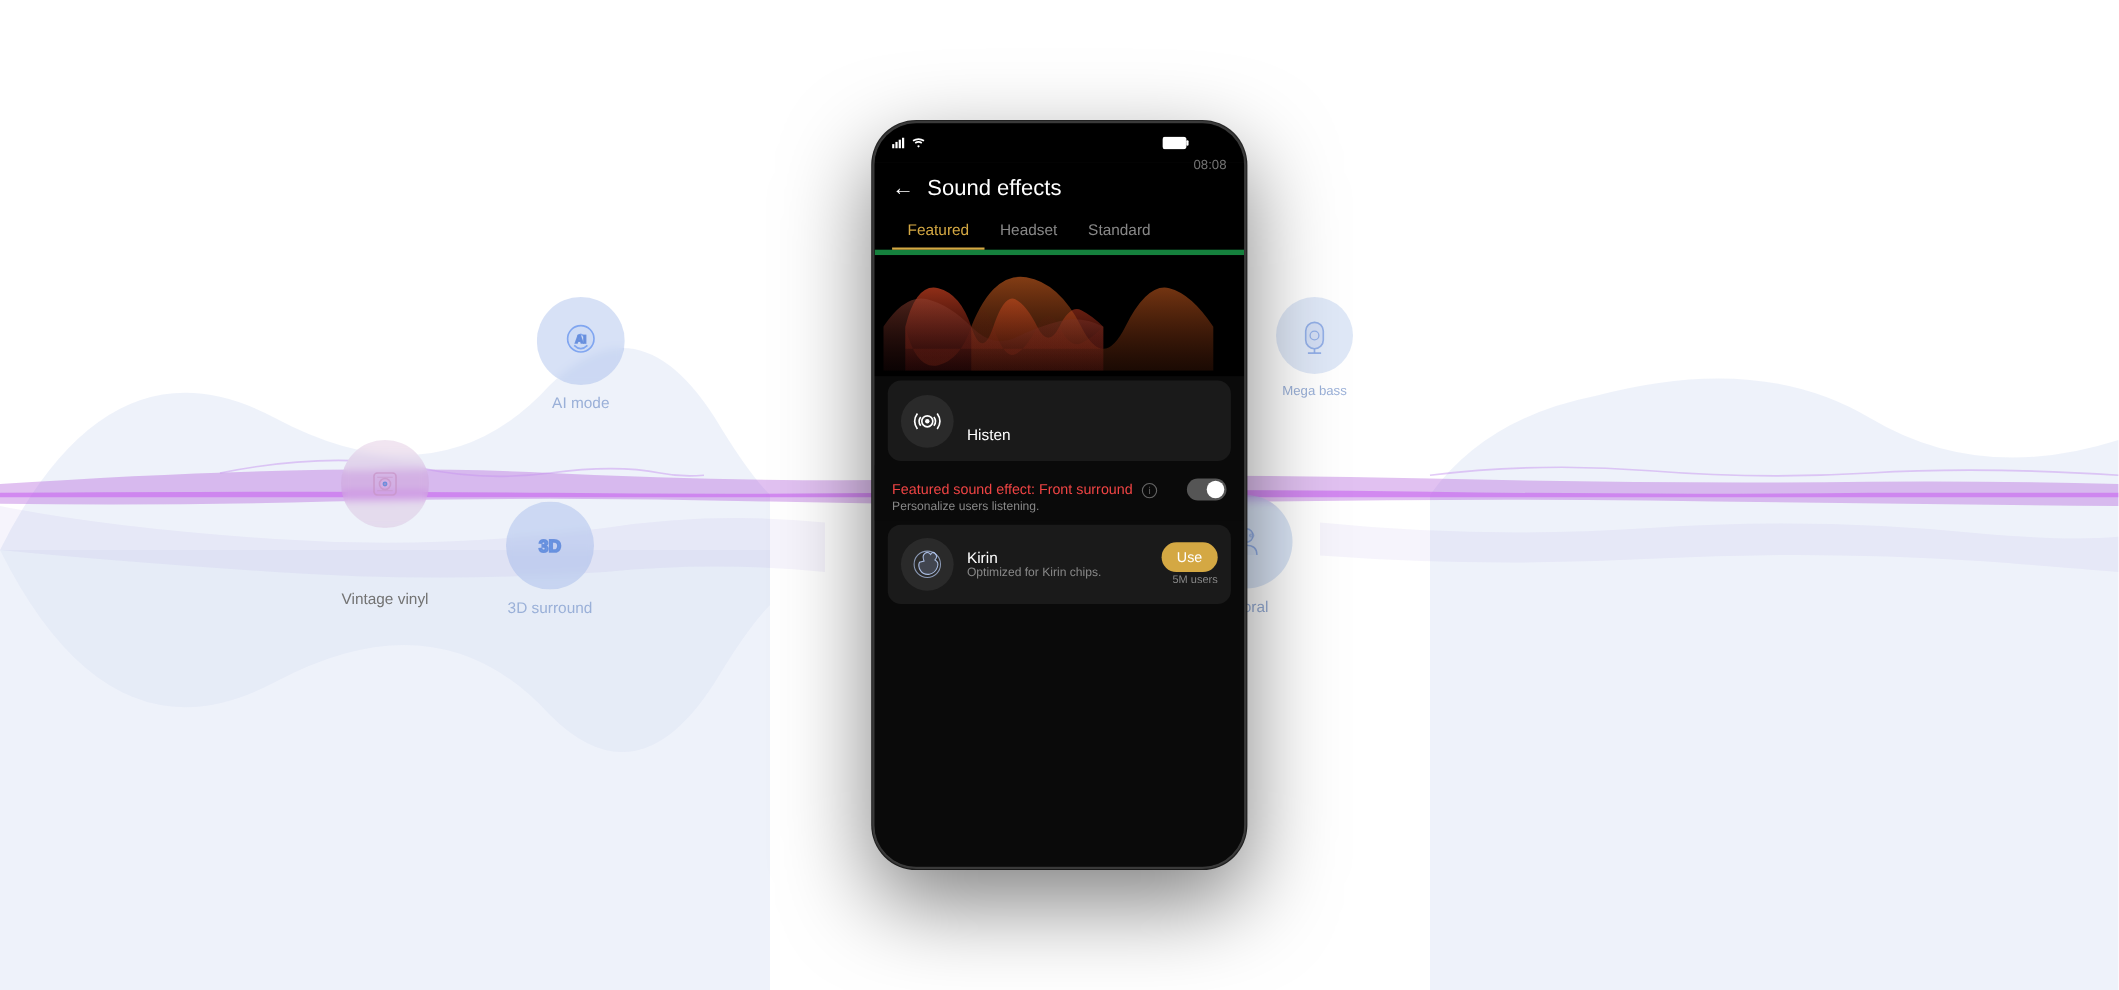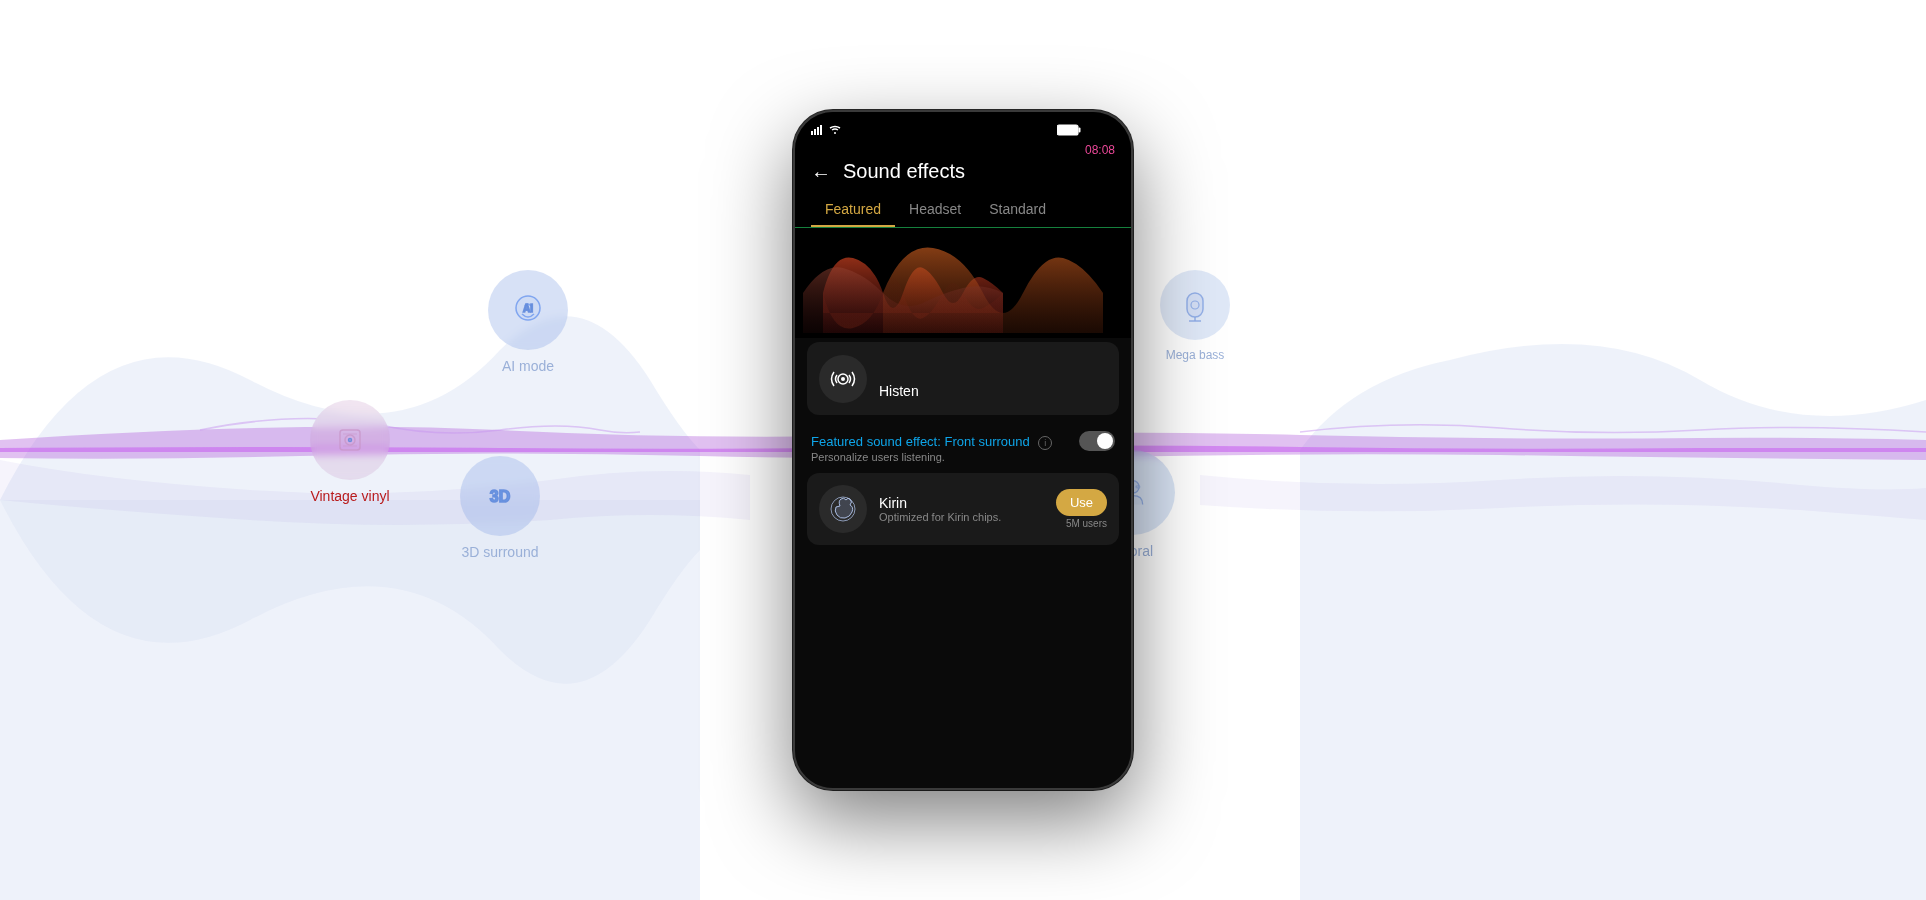--- a/index.html
+++ b/index.html
@@ -90,21 +90,21 @@
     }
     .notch-right {
       display: flex;
       align-items: center;
       gap: 4px;
       font-size: 10px;
       color: #fff;
     }
     .status-time {
       font-size: 12px;
-      color: #ec4899;
+      color: #737373;
       font-weight: 500;
       margin-top: 40px;
     }
 
     
     .screen {
       background: #0a0a0a;
       height: calc(100% - 36px);
       overflow: hidden;
     }
@@ -126,21 +126,21 @@
       color: #fff;
       font-size: 20px;
       font-weight: 500;
     }
 
     
     .tabs {
       display: flex;
       background: #000;
       padding: 0 16px;
-      border-bottom: 1px solid #15803d;
+      border-bottom: 5px solid #15803d;
     }
     .tab {
       padding: 10px 14px;
       font-size: 14px;
       color: #888;
       cursor: pointer;
       position: relative;
     }
     .tab.active {
       color: #d4a843;
@@ -218,21 +218,21 @@
       font-size: 11px;
       line-height: 1.4;
     }
 
     
     .featured-section {
       padding: 12px 16px 6px;
       background: #0a0a0a;
     }
     .featured-label {
-      color: #0ea5e9;
+      color: #ef4444;
       font-size: 13px;
     }
     .featured-sub {
       color: #888;
       font-size: 11px;
     }
     .featured-row {
       display: flex;
       align-items: center;
       justify-content: space-between;
@@ -386,21 +386,21 @@
 
 <div class="float-icon icon-vintage">
   <div class="circle" style="background: rgba(200,150,200,0.25);">
     <svg viewBox="0 0 44 44">
       <rect x="12" y="12" width="20" height="20" rx="3" stroke="rgba(200,150,200,0.8)" stroke-width="1.5" fill="none"></rect>
       <circle cx="22" cy="22" r="5" stroke="rgba(200,150,200,0.8)" stroke-width="1.5" fill="none"></circle>
       <circle cx="22" cy="22" r="1.5" fill="rgba(200,150,200,0.8)"></circle>
       <path d="M 15 16 L 29 16 M 15 28 L 29 28" stroke="rgba(200,150,200,0.5)" stroke-width="1"></path>
     </svg>
   </div>
-  <span class="label" style="color: #b91c1c;">Vintage vinyl</span>
+  <span class="label" style="color: #737373; margin-top: 48px;">Vintage vinyl</span>
 </div>
 
 <div class="float-icon icon-3d">
   <div class="circle">
     <svg viewBox="0 0 44 44">
       <text x="22" y="28" text-anchor="middle" font-size="16" font-weight="bold" fill="rgba(100,150,230,0.9)">3D</text>
     </svg>
   </div>
   <span class="label">3D surround</span>
 </div>

